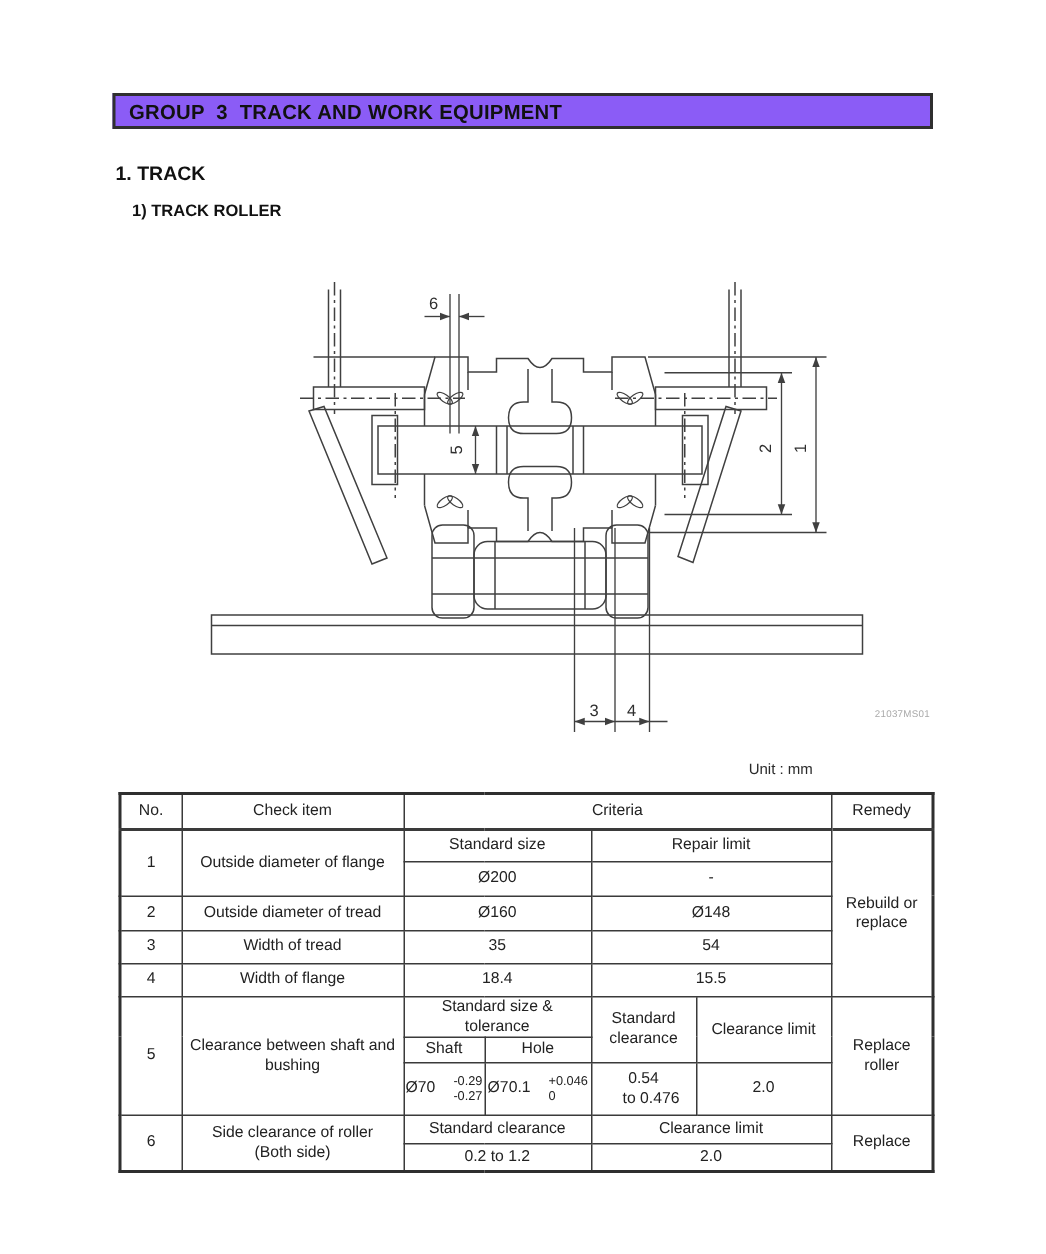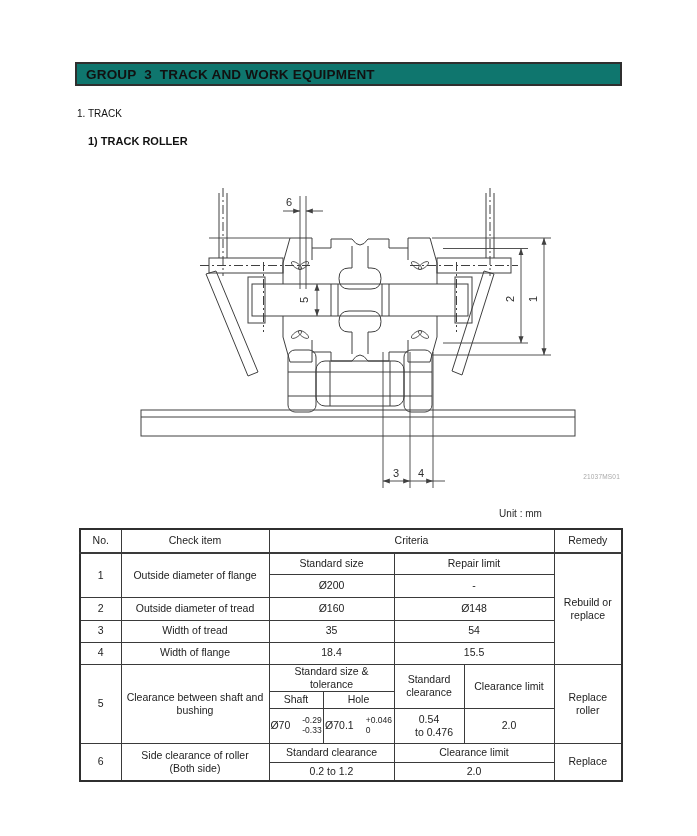--- a/index.html
+++ b/index.html
@@ -2,28 +2,28 @@
 <html><head>
 <meta charset="utf-8">
 <style>
   html,body{margin:0;padding:0;background:#fff;}
   .page{
     position:relative;width:697px;height:836px;background:#ffffff;
     font-family:"Liberation Sans","DejaVu Sans",sans-serif;color:#1a1a1a;overflow:hidden;
   }
   .group-header{
     position:absolute;left:75px;top:62px;width:547px;height:24px;
-    background:#0f766e;border:2px solid #2f2f2f;box-sizing:border-box;
+    background:#8b5cf6;border:2px solid #2f2f2f;box-sizing:border-box;
     display:flex;align-items:center;
   }
   .group-header .title{
     font-size:13.5px;font-weight:bold;padding-left:9px;color:#111;white-space:pre;letter-spacing:.2px;
   }
   .section-title{
-    position:absolute;left:77px;top:108px;font-size:10px;font-weight:normal;color:#111;
+    position:absolute;left:77px;top:108px;font-size:13px;font-weight:bold;color:#111;
   }
   .subsection-title{
     position:absolute;left:88px;top:135px;font-size:11px;font-weight:bold;color:#111;
   }
   .diagram-svg{position:absolute;left:75px;top:158px;}
   .figure-code{
     position:absolute;left:420px;top:473px;width:200px;text-align:right;
     font-size:6.5px;color:#a9a9a9;letter-spacing:.2px;
   }
   .unit-note{
@@ -258,21 +258,21 @@
     <tr style="height:17px">
       <td>Shaft</td>
       <td>Hole</td>
     </tr>
     <tr style="height:35px">
       <td>
         <span class="tolcell">
           <span>Ø70</span>
           <span class="tolstack">
             <span>-0.29</span>
-            <span>-0.33</span>
+            <span>-0.27</span>
           </span>
         </span>
       </td>
       <td>
         <span class="tolcell">
           <span>Ø70.1</span>
           <span class="tolstack">
             <span>+0.046</span>
             <span>0</span>
           </span>

